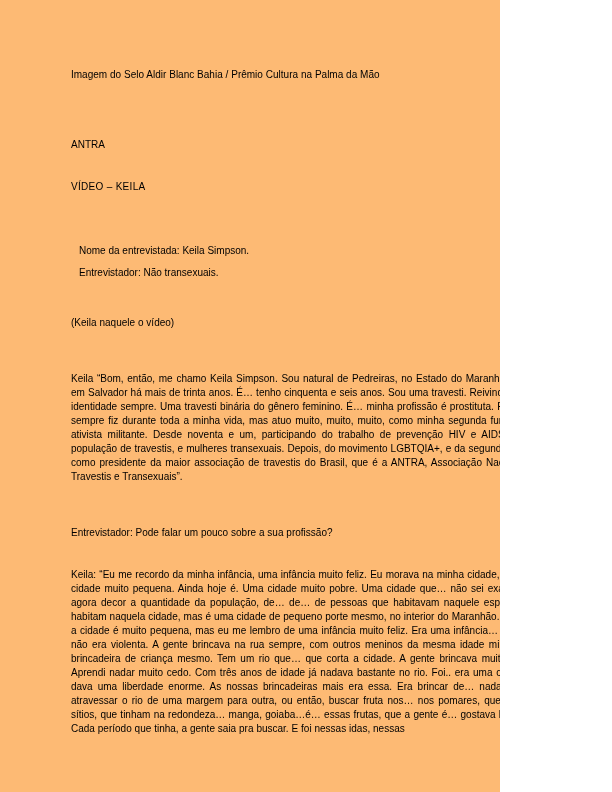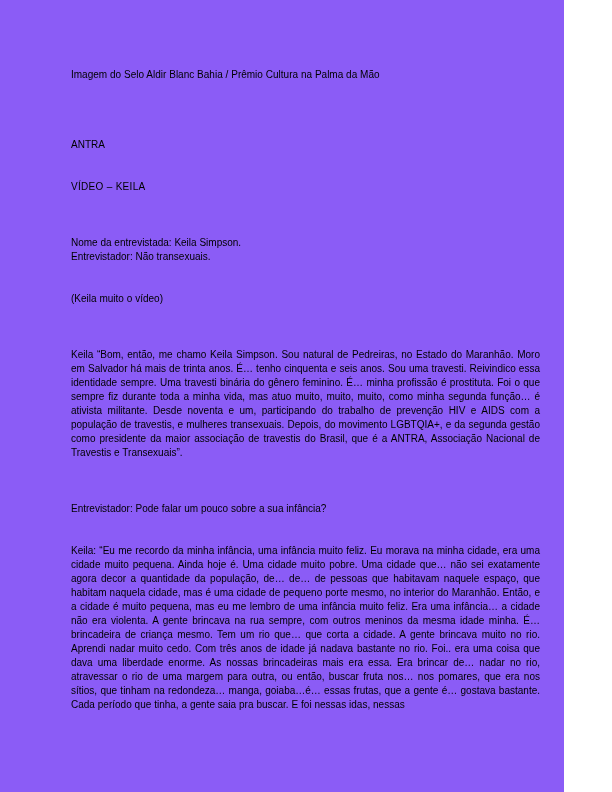--- a/index.html
+++ b/index.html
@@ -10,23 +10,23 @@
   }
   body {
     width: 612px;
     height: 792px;
     font-family: "Liberation Sans", sans-serif;
     color: #000000;
     -webkit-font-smoothing: none;
   }
   .page {
     position: relative;
-    width: 564px;
+    width: 500px;
     height: 792px;
-    background: #8b5cf6;
+    background: #fdba74;
     overflow: hidden;
     box-sizing: border-box;
   }
   .content {
     position: absolute;
     left: 71px;
     top: 68px;
     width: 469px;
   }
   .para {
@@ -45,21 +45,21 @@
     font-size: 10px;
     line-height: 14px;
     text-align: left;
     margin: 0;
     letter-spacing: 0.3px;
   }
   .meta-line {
     font-size: 10px;
     line-height: 14px;
     text-align: left;
-    margin: 0;
+    margin: 8px;
   }
 </style>
 </head>
 <body>
 
 <div class="page">
   <div class="content">
 
     <p class="para flush">Imagem do Selo Aldir Blanc Bahia / Prêmio Cultura na Palma da Mão</p>
 
@@ -74,28 +74,28 @@
 
     <p class="doc-title">VÍDEO  –  KEILA</p>
 
     <div class="gap-3"></div>
 
     <p class="meta-line">Nome da entrevistada: Keila Simpson.</p>
     <p class="meta-line">Entrevistador: Não transexuais.</p>
 
     <div class="gap-2"></div>
 
-    <p class="para flush">(Keila muito o vídeo)</p>
+    <p class="para flush">(Keila naquele o vídeo)</p>
 
     <div class="gap-3"></div>
 
     <p class="para">Keila “Bom, então, me chamo Keila Simpson. Sou natural de Pedreiras, no Estado do Maranhão. Moro em Salvador há mais de trinta anos. É… tenho cinquenta e seis anos. Sou uma travesti. Reivindico essa identidade sempre. Uma travesti binária do gênero feminino. É… minha profissão é prostituta. Foi o que sempre fiz durante toda a minha vida, mas atuo muito, muito, muito, como minha segunda função… é ativista militante. Desde noventa e um, participando do trabalho de prevenção HIV e AIDS com a população de travestis, e mulheres transexuais. Depois, do movimento LGBTQIA+, e da segunda gestão como presidente da maior associação de travestis do Brasil, que é a ANTRA, Associação Nacional de Travestis e Transexuais”.</p>
 
     <div class="gap-3"></div>
 
-    <p class="para flush">Entrevistador: Pode falar um pouco sobre a sua infância?</p>
+    <p class="para flush">Entrevistador: Pode falar um pouco sobre a sua profissão?</p>
 
     <div class="gap-2"></div>
 
     <p class="para">Keila: “Eu me recordo da minha infância, uma infância muito feliz. Eu morava na minha cidade, era uma cidade muito pequena. Ainda hoje é. Uma cidade muito pobre. Uma cidade que… não sei exatamente agora decor a quantidade da população, de… de… de pessoas que habitavam naquele espaço, que habitam naquela cidade, mas é uma cidade de pequeno porte mesmo, no interior do Maranhão. Então, e a cidade é muito pequena, mas eu me lembro de uma infância muito feliz. Era uma infância… a cidade não era violenta. A gente brincava na rua sempre, com outros meninos da mesma idade minha. É… brincadeira de criança mesmo. Tem um rio que… que corta a cidade. A gente brincava muito no rio. Aprendi nadar muito cedo. Com três anos de idade já nadava bastante no rio. Foi.. era uma coisa que dava uma liberdade enorme. As nossas brincadeiras mais era essa. Era brincar de… nadar no rio, atravessar o rio de uma margem para outra, ou então, buscar fruta nos… nos pomares, que era nos sítios, que tinham na redondeza… manga, goiaba…é… essas frutas, que a gente é… gostava bastante. Cada período que tinha, a gente saia pra buscar. E foi nessas idas, nessas</p>
 
   </div>
 </div>
 
 </body></html>

